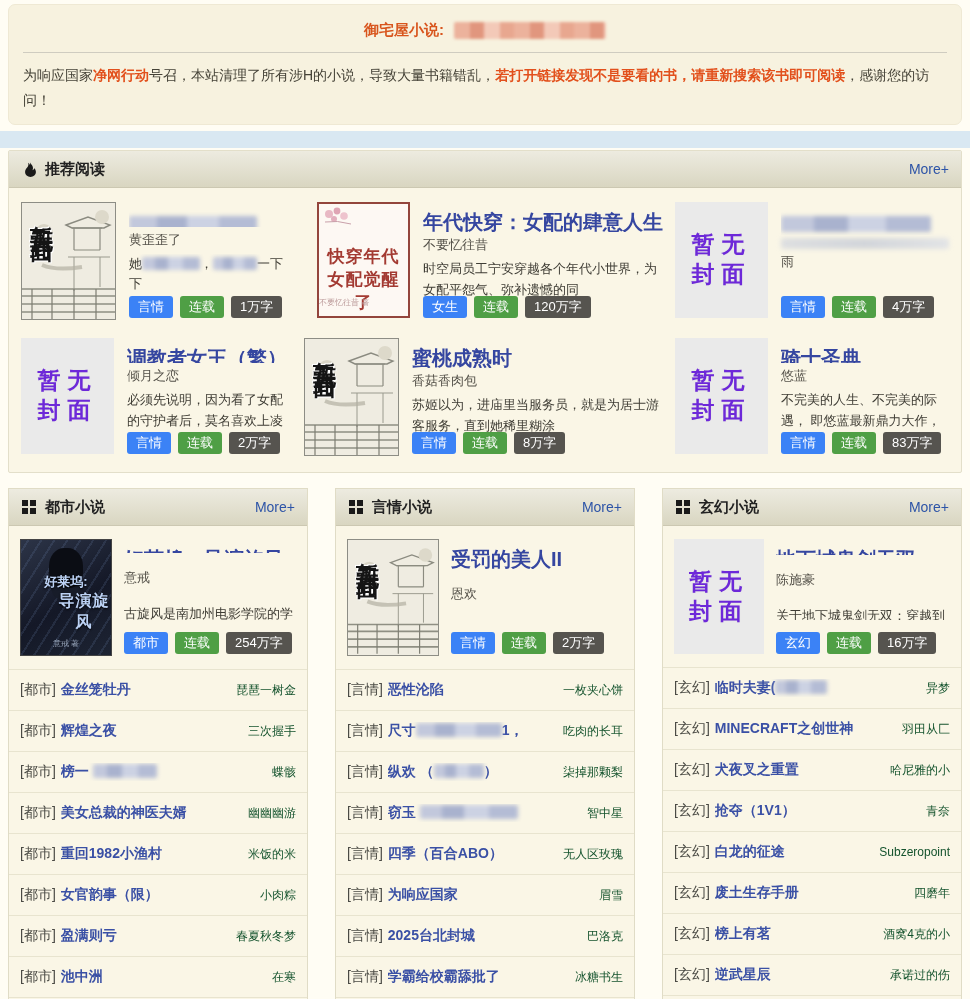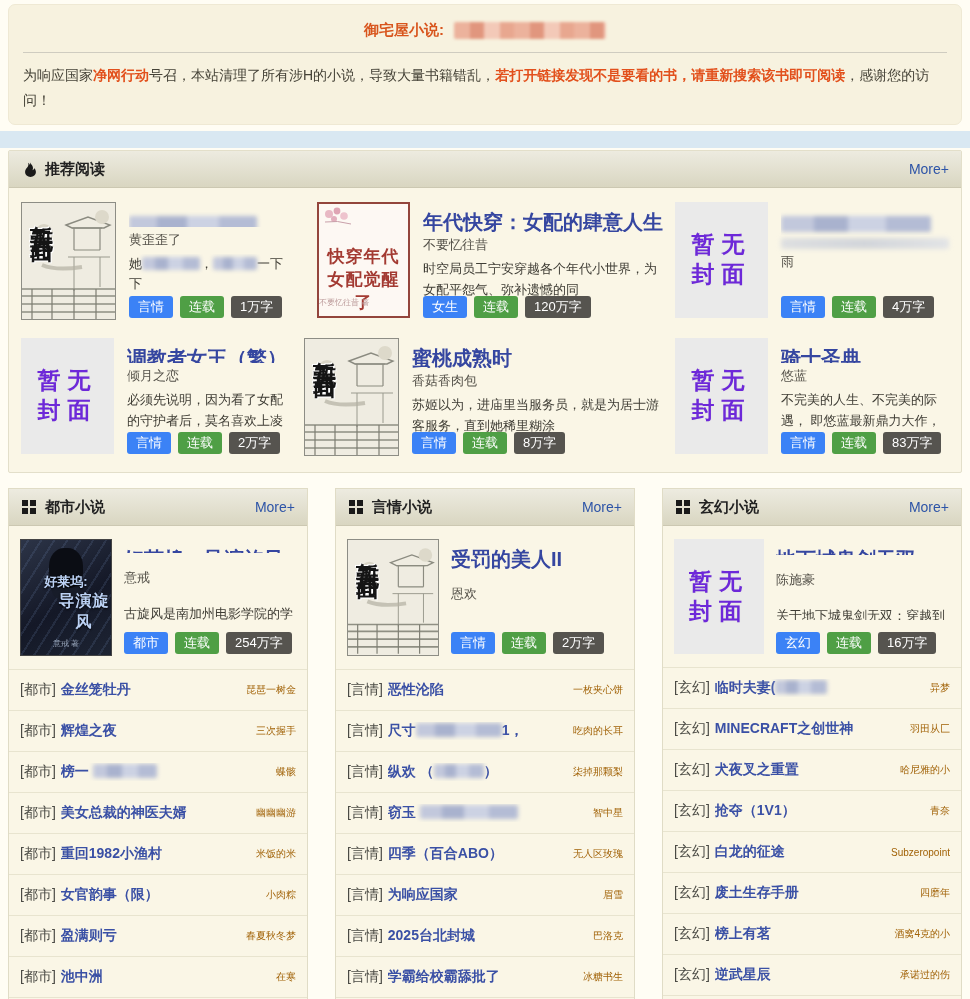--- a/index.html
+++ b/index.html
@@ -88,21 +88,21 @@
   
   .cols{margin:15px 8px 0;display:grid;grid-template-columns:repeat(3,1fr);gap:27px;}
   .col{background:#faf6e6;border:1px solid #e0dcc6;}
   .feat{display:flex;gap:12px;padding:13px 11px;}
   .feat .cover{width:90px;height:115px;flex-basis:90px;}
   .feat-txt{flex:1;min-width:0;height:115px;display:flex;flex-direction:column;gap:12px;}
   .list{}
   .row{display:flex;align-items:center;padding:11px 11px;border-top:1px solid #e8e4cf;font-size:14px;}
   .pfx{color:#4a4a44;margin-right:5px;flex:0 0 auto;}
   .rt{font-weight:bold;color:#3a50a5;flex:1;min-width:0;white-space:nowrap;overflow:hidden;}
-  .ra{font-size:10px;color:#a16207;margin-left:24px;white-space:nowrap;overflow:hidden;max-width:46%;flex:0 1 auto;}
+  .ra{font-size:12px;color:#14532d;margin-left:24px;white-space:nowrap;overflow:hidden;max-width:46%;flex:0 1 auto;}
   .r-b{height:14px;}
 </style>
 </head>
 <body>
 
 <div class="topbox">
   <div class="sitebar">
     <span>御宅屋小说</span><span>:</span>
     <span class="url-redact"></span>
   </div>

